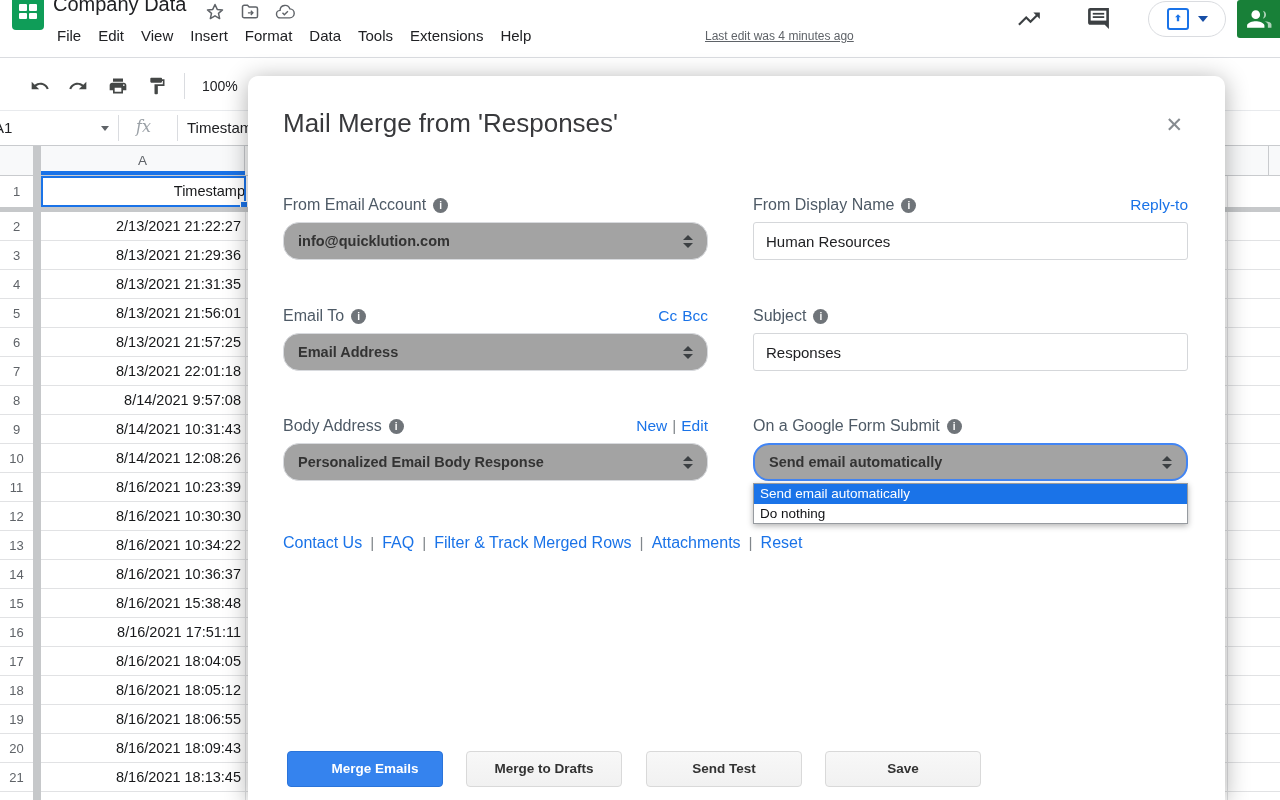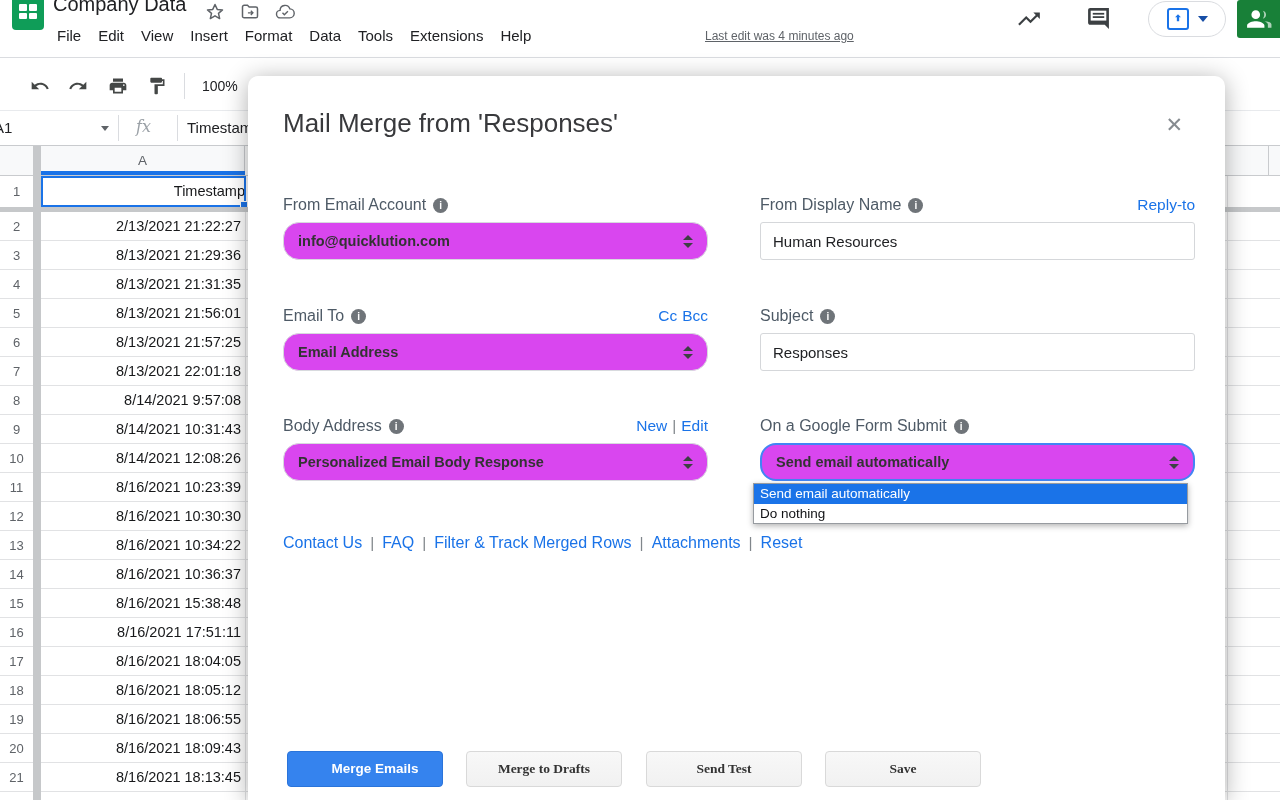--- a/index.html
+++ b/index.html
@@ -79,29 +79,29 @@
   .vline-A { position:absolute; left:245px; top:30px; width:1px; height:624px; background:#e1e2e4; }
   .vline-B { position:absolute; left:1227px; top:30px; width:1px; height:624px; background:#e1e2e4; }
 
   
   .dialog { position:absolute; left:248px; top:76px; width:977px; height:724px; background:#fff;
             border-radius:10px 10px 0 0; box-shadow:0 3px 24px rgba(0,0,0,.32); }
   .dlg-title { position:absolute; left:35px; top:32px; font-size:26px; color:#38393c; }
   .dlg-close { position:absolute; right:42px; top:37px; font-size:21px; color:#868b90; cursor:pointer; }
   .fgroup { position:absolute; }
   .col-l { left:35px; width:425px; }
-  .col-r { left:505px; width:435px;margin-left:7px; }
+  .col-r { left:505px; width:435px; }
   .flabel-row { position:absolute; left:0; top:0; width:100%; display:flex; align-items:center; gap:7px; }
   .flabel { font-size:16px; color:#4e5a66; }
   .info-icon { width:15px; height:15px; border-radius:50%; background:#6f7479; color:#fff;
                font-size:10px; font-weight:bold; text-align:center; line-height:15px; flex:0 0 auto; }
   .label-links { margin-left:auto; display:flex; gap:5px; align-items:center; }
   .blink { color:#1a73e8; font-size:15.5px; text-decoration:none; cursor:pointer; }
   .pipe { color:#80868b; font-size:15.5px; }
-  .fselect { position:absolute; left:0; top:26px; width:100%; height:38px; background:#d946ef;
+  .fselect { position:absolute; left:0; top:26px; width:100%; height:38px; background:#a3a3a3;
              border:1px solid #d8dade; border-radius:16px; display:flex; align-items:center;
              padding:12px 14px; }
   .fselect .val { font-size:14.5px; font-weight:bold; color:#333; }
   .fselect.focused { border:2px solid #4285f4; }
   .spinner { margin-left:auto; display:flex; flex-direction:column; gap:3px; align-items:center; }
   .spin-up { width:0; height:0; border-left:5px solid transparent; border-right:5px solid transparent;
              border-bottom:5px solid #3c4043; }
   .spin-dn { width:0; height:0; border-left:5px solid transparent; border-right:5px solid transparent;
              border-top:5px solid #3c4043; }
   .finput { position:absolute; left:0; top:26px; width:100%; height:38px; background:#fff;
@@ -110,21 +110,21 @@
   .options-list { position:absolute; left:505px; top:407px; width:435px; background:#fff;
                   border:1px solid #979ba0; box-shadow:0 2px 6px rgba(0,0,0,.3); z-index:5; }
   .opt { height:19.5px; line-height:19.5px; font-size:13.5px; color:#101114; padding:0 6px;
          white-space:nowrap; cursor:default; }
   .opt.hl { background:#1a73e8; color:#fff; }
   .footer-links { position:absolute; left:35px; top:458px; display:flex; gap:8px; align-items:center; }
   .footer-links .blink { font-size:16px; }
   .dbtn { position:absolute; top:675px; width:156px; height:36px; border-radius:4px;
           font-size:13.5px; font-weight:bold; text-align:center; line-height:34px; cursor:pointer;
           font-family:"Liberation Sans", sans-serif; }
-  .dbtn.gray { background:linear-gradient(#f8f8f8,#f1f1f1); border:1px solid #d9d9d9; color:#333;font-family:Liberation Serif, serif; }
+  .dbtn.gray { background:linear-gradient(#f8f8f8,#f1f1f1); border:1px solid #d9d9d9; color:#333; }
   .dbtn.blue { background:#3583ee; border:1px solid #2a74da; color:#fff;padding-left:20px; }
 </style>
 </head>
 <body>
 
 <div id="app">
 
   <div class="topbar">
     <div class="sheets-logo">
         <div class="grid">

